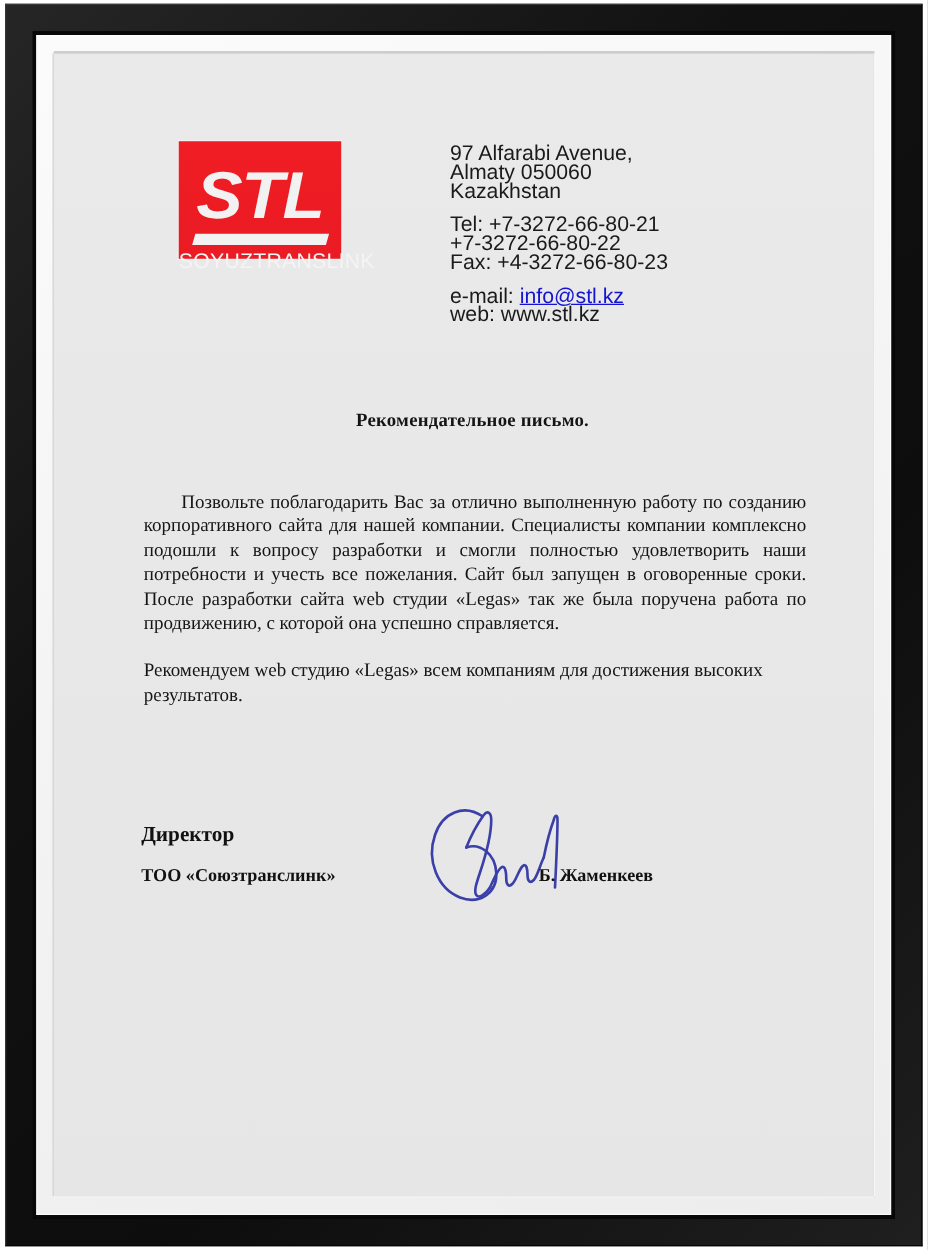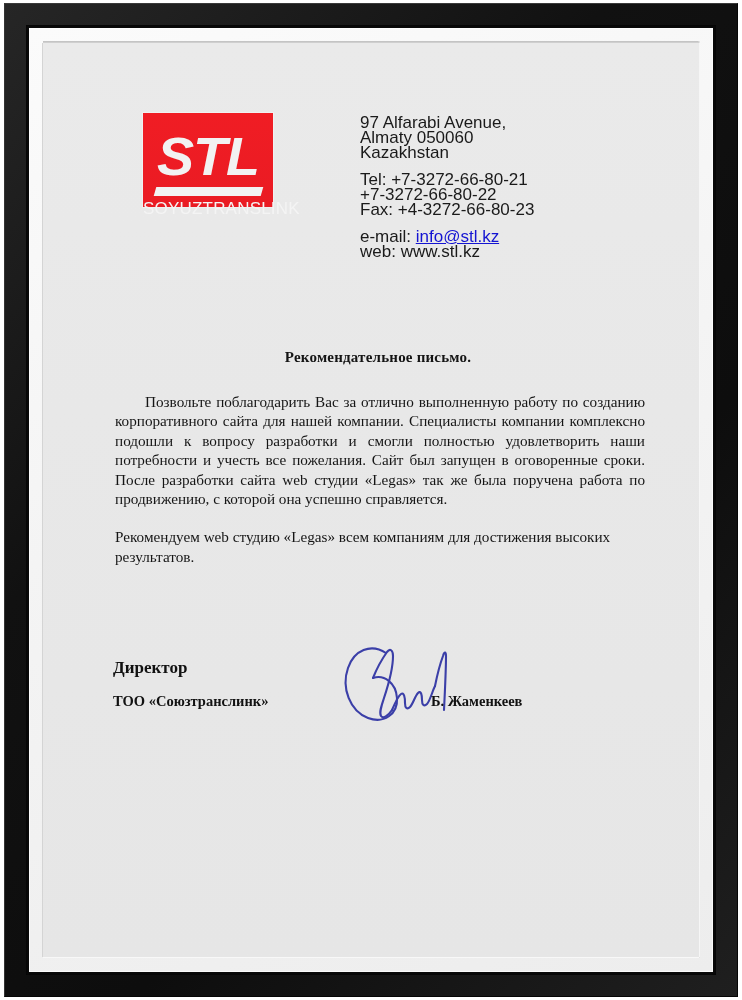--- a/index.html
+++ b/index.html
@@ -179,21 +179,20 @@
     top: 286px;
     width: 656px;
     text-align: center;
     padding-left: 14px;
     box-sizing: border-box;
     font-family: "Liberation Serif", serif;
     font-weight: bold;
     font-size: 15px;
     color: #141414;
     letter-spacing: 0.2px;
-    margin-top: 20px;
   }
 
   .body-text {
     position: absolute;
     left: 72px;
     top: 349px;
     width: 530px;
     font-family: "Liberation Serif", serif;
     font-size: 15.2px;
     line-height: 19.4px;

